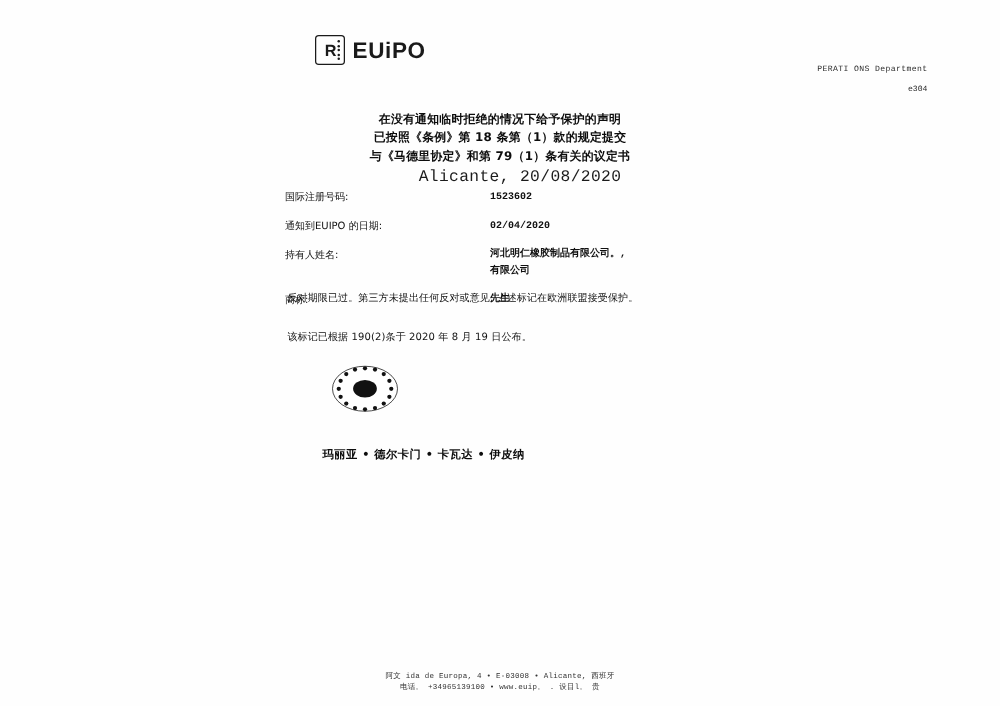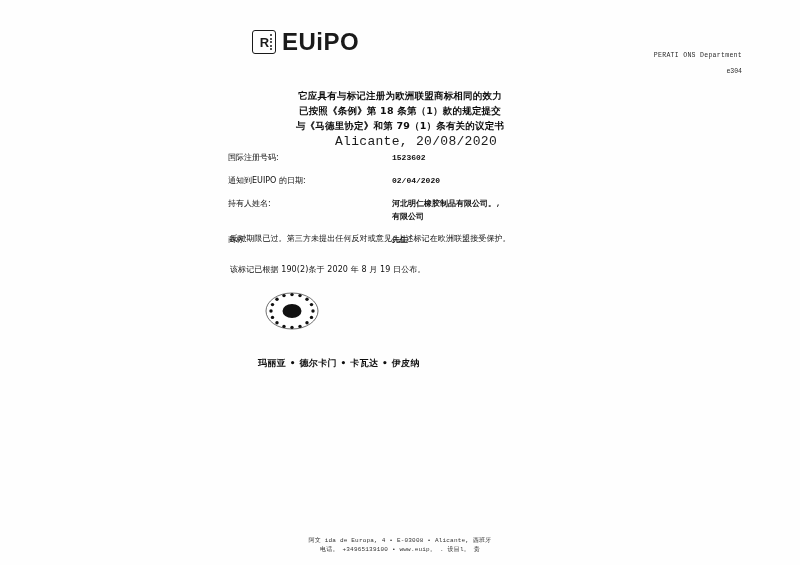--- a/index.html
+++ b/index.html
@@ -56,21 +56,21 @@
   }
   .logo-mark .dots i {
     display: block;
     width: 2px;
     height: 2px;
     background: #1a1a1a;
     border-radius: 50%;
   }
   .logo-text {
     font-family: "Liberation Sans", sans-serif;
-    font-size: 24px;
+    font-size: 18px;
     font-weight: bold;
     letter-spacing: 0.5px;
     color: #1a1a1a;
   }
   .dept-line {
     position: absolute;
     right: 58px;
     top: 52px;
     font-family: "Liberation Mono", monospace;
     font-size: 6.5px;
@@ -215,21 +215,21 @@
           <i></i>
       </span>
     </span>
     <span class="logo-text">EUiPO</span>
   </div>
 
   <div class="dept-line">PERATI ONS Department</div>
   <div class="doc-code">e304</div>
 
   <div class="title-block">
-    <div class="title-line">它应具有与标记注册为欧洲联盟商标相同的效力</div>
+    <div class="title-line">在没有通知临时拒绝的情况下给予保护的声明</div>
     <div class="title-line">已按照《条例》第 18 条第（1）款的规定提交</div>
     <div class="title-line">与《马德里协定》和第 79（1）条有关的议定书</div>
   </div>
 
   <div class="place-date">Alicante, 20/08/2020</div>
 
   <div class="fields">
 
     <div class="field-row">
       <div class="field-label">国际注册号码:</div>

